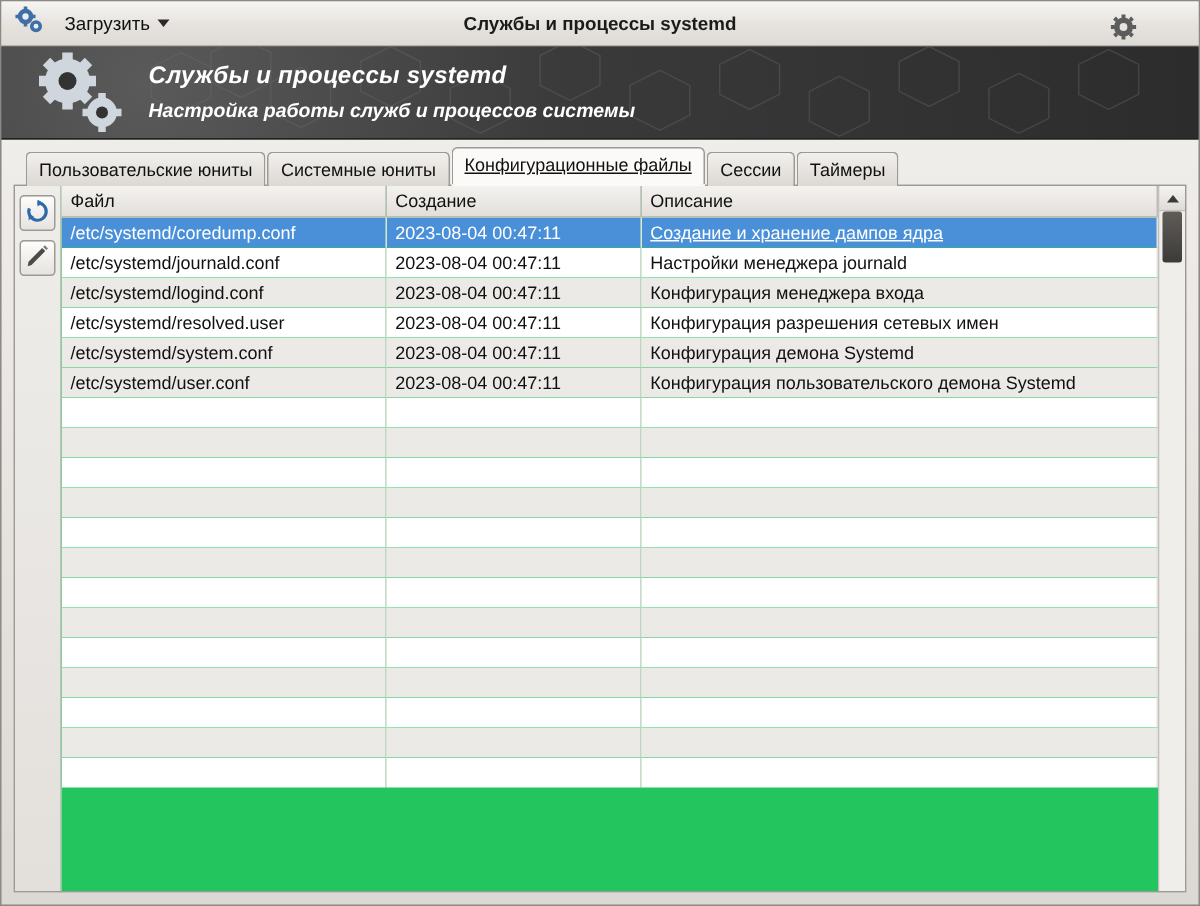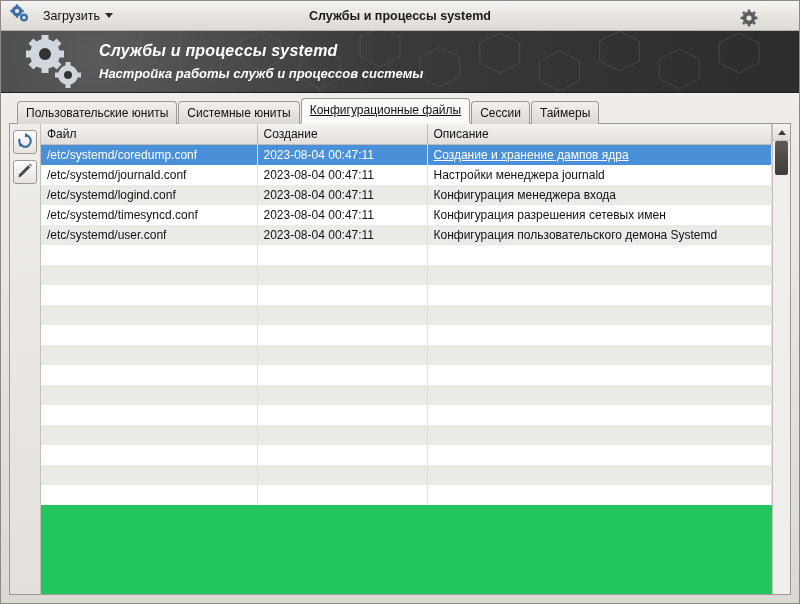--- a/index.html
+++ b/index.html
@@ -498,23 +498,28 @@
               <td>/etc/systemd/journald.conf</td>
               <td>2023-08-04 00:47:11</td>
               <td class="desc">Настройки менеджера journald</td>
             </tr>
             <tr class="row-even">
               <td>/etc/systemd/logind.conf</td>
               <td>2023-08-04 00:47:11</td>
               <td class="desc">Конфигурация менеджера входа</td>
             </tr>
             <tr class="row-odd">
-              <td>/etc/systemd/timesyncd.conf</td>
+              <td>/etc/systemd/resolved.user</td>
               <td>2023-08-04 00:47:11</td>
               <td class="desc">Конфигурация разрешения сетевых имен</td>
+            </tr>
+            <tr class="row-even">
+              <td>/etc/systemd/system.conf</td>
+              <td>2023-08-04 00:47:11</td>
+              <td class="desc">Конфигурация демона Systemd</td>
             </tr>
             <tr class="row-even">
               <td>/etc/systemd/user.conf</td>
               <td>2023-08-04 00:47:11</td>
               <td class="desc">Конфигурация пользовательского демона Systemd</td>
             </tr>
             <tr class="row-odd">
               <td>&nbsp;</td>
               <td>&nbsp;</td>
               <td>&nbsp;</td>

